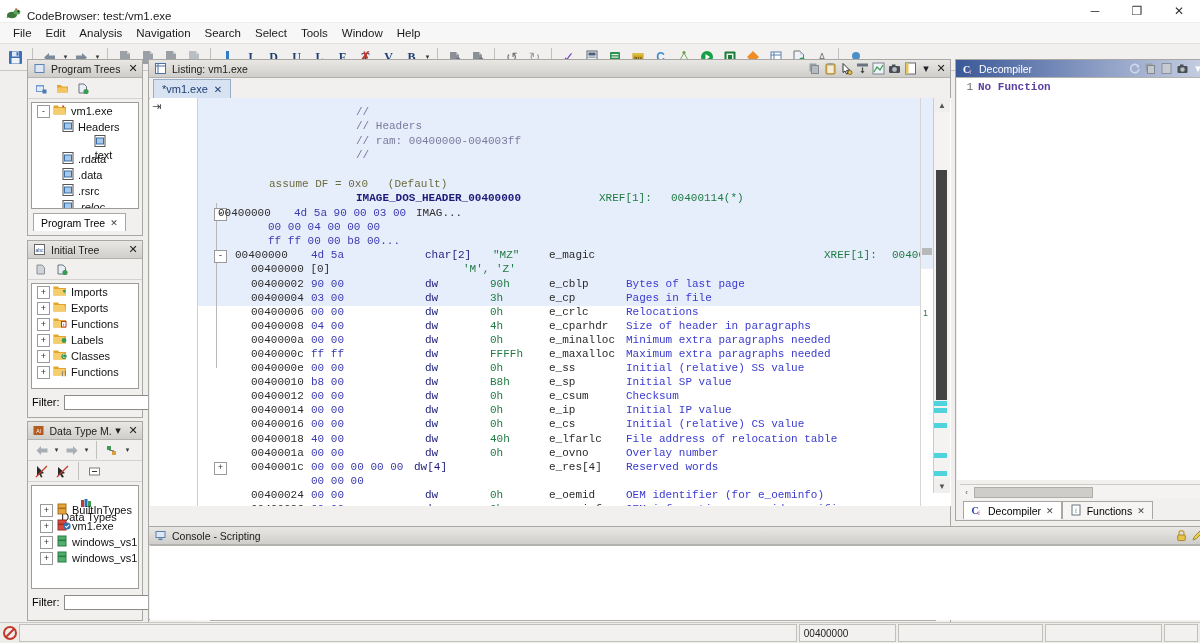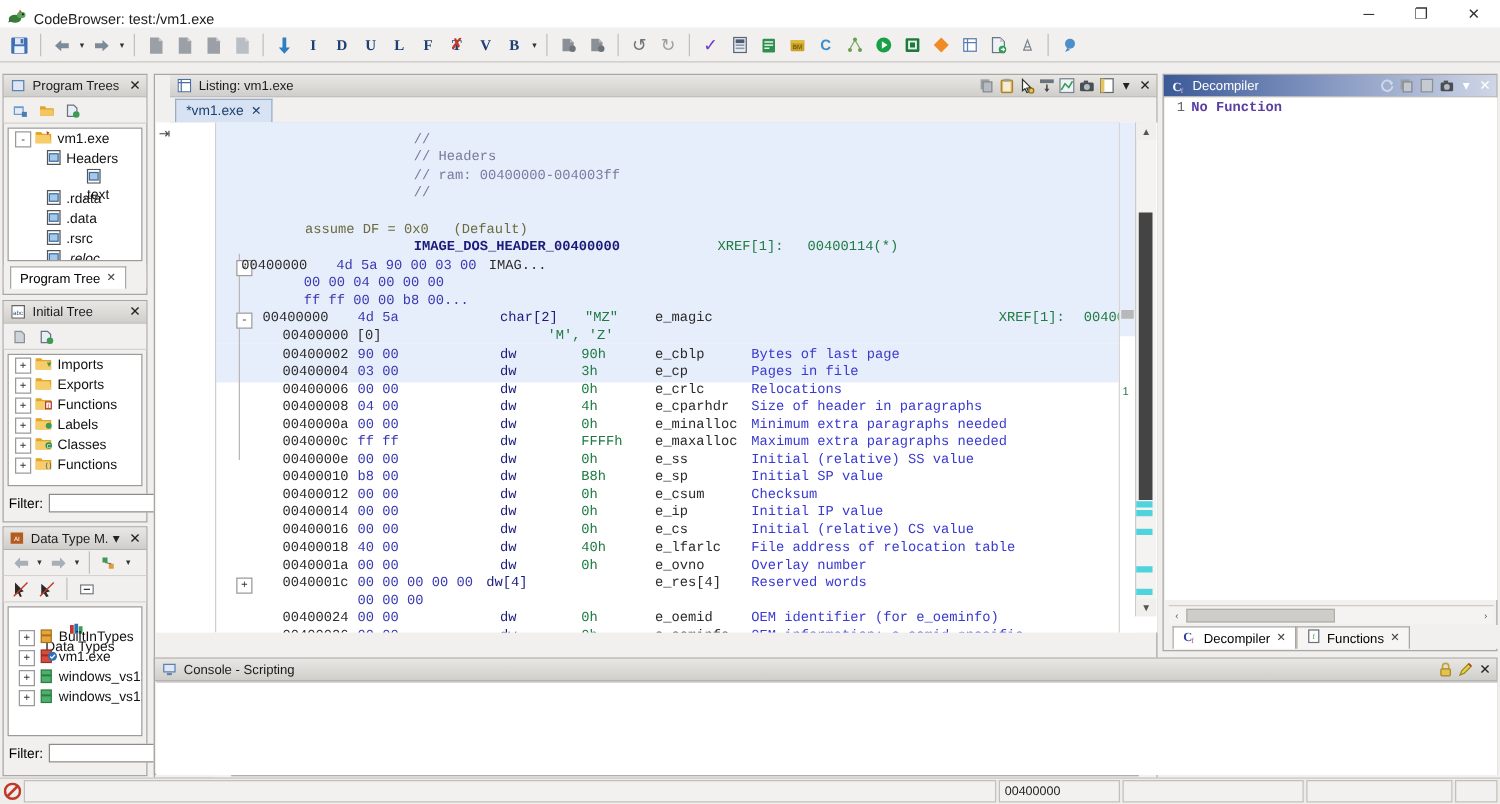--- a/index.html
+++ b/index.html
@@ -24,21 +24,21 @@
   .menu-item{padding:2px 7px;font-size:11.5px;color:#1a1a1a;}
 
   
   .toolbar{height:26px;background:#f1f0ee;display:flex;align-items:center;padding-left:4px;border-bottom:1px solid #c8c6c2;}
   .tb-sep{width:1px;height:18px;background:#c2c0bc;margin:0 5px;}
   .tb-b{width:21px;height:21px;display:flex;align-items:center;justify-content:center;margin:0 1px;position:relative;}
   .tb-b svg{display:block;}
   .tb-caret{width:9px;height:21px;display:flex;align-items:center;justify-content:center;font-size:7px;color:#333;}
 
   
-  .panel{position:absolute;background:#f1f0ee;border:1px solid #a9a7a3;box-sizing:border-box;}
+  .panel{position:absolute;background:#f1f0ee;border:1px solid #a9a7a3;box-sizing:border-box;margin-left:25px;}
   .panel-hdr{height:17px;display:flex;align-items:center;padding:0 2px 0 4px;
     background:linear-gradient(to bottom,#e8e7e4 0%,#dcdbd8 50%,#cfcecb 100%);
     border-bottom:1px solid #b4b2ae;font-size:10.5px;color:#1b1b1b;}
   .panel-hdr.active{background:linear-gradient(to right,#3b5998 0%,#8e9fc6 55%,#cfd6e6 100%);color:#fff;}
   .panel-hdr .ph-title{margin-left:4px;white-space:nowrap;overflow:hidden;}
   .ph-tools{margin-left:auto;display:flex;align-items:center;gap:1px;}
   .ph-x{width:14px;height:15px;display:flex;align-items:center;justify-content:center;font-weight:bold;font-size:11px;color:#222;}
   .panel-hdr.active .ph-x{color:#fff;}
   .ph-ico{width:15px;height:15px;display:flex;align-items:center;justify-content:center;}
 
@@ -122,20 +122,31 @@
       </svg>
     </span>
     <span class="title-text">CodeBrowser: test:/vm1.exe</span>
     <div class="win-btns">
       <div class="win-btn">─</div>
       <div class="win-btn">❐</div>
       <div class="win-btn">✕</div>
     </div>
   </div>
 
+  <div class="menubar">
+    <div class="menu-item">File</div>
+    <div class="menu-item">Edit</div>
+    <div class="menu-item">Analysis</div>
+    <div class="menu-item">Navigation</div>
+    <div class="menu-item">Search</div>
+    <div class="menu-item">Select</div>
+    <div class="menu-item">Tools</div>
+    <div class="menu-item">Window</div>
+    <div class="menu-item">Help</div>
+  </div>
 
   <div class="toolbar">
     <div class="tb-b">
       <svg width="15" height="15" viewBox="0 0 15 15">
           <rect x="1" y="1" width="13" height="13" rx="1" fill="#3f6fb5"></rect>
           <rect x="4" y="1.5" width="7" height="5" fill="#dfe9f5"></rect>
           <rect x="3.5" y="8" width="8" height="5.5" fill="#eef3fa"></rect>
           <rect x="8.5" y="2.2" width="2" height="3.5" fill="#3f6fb5"></rect>
         </svg>
     </div>
@@ -621,21 +632,21 @@
       <span>
         <svg width="14" height="14" viewBox="0 0 14 14">
             <rect x="1" y="1" width="12" height="12" rx="2" fill="#cfe0f2" stroke="#7593b5"></rect>
             <circle cx="6" cy="6.5" r="3" fill="none" stroke="#2f5f9e"></circle>
             <line x1="8.2" y1="8.8" x2="11" y2="11.5" stroke="#2f5f9e" stroke-width="1.4"></line>
           </svg>
       </span>
     </div>
   </div>
 
-  <div class="panel" style="left:123px;top:59px;width:803px;height:564px;padding-left:12px;">
+  <div class="panel" style="left:123px;top:59px;width:803px;height:564px;">
     <div class="panel-hdr">
       <span class="ph-ico">
         <svg width="11" height="11" viewBox="0 0 11 11">
             <rect x="0.5" y="0.5" width="10" height="10" fill="#fff" stroke="#4a6fa5"></rect>
             <line x1="3" y1="0.5" x2="3" y2="10.5" stroke="#4a6fa5"></line>
             <line x1="0.5" y1="3" x2="10.5" y2="3" stroke="#4a6fa5"></line>
           </svg>
       </span>
       <span class="ph-title">Listing: vm1.exe</span>
       <span class="ph-tools">

